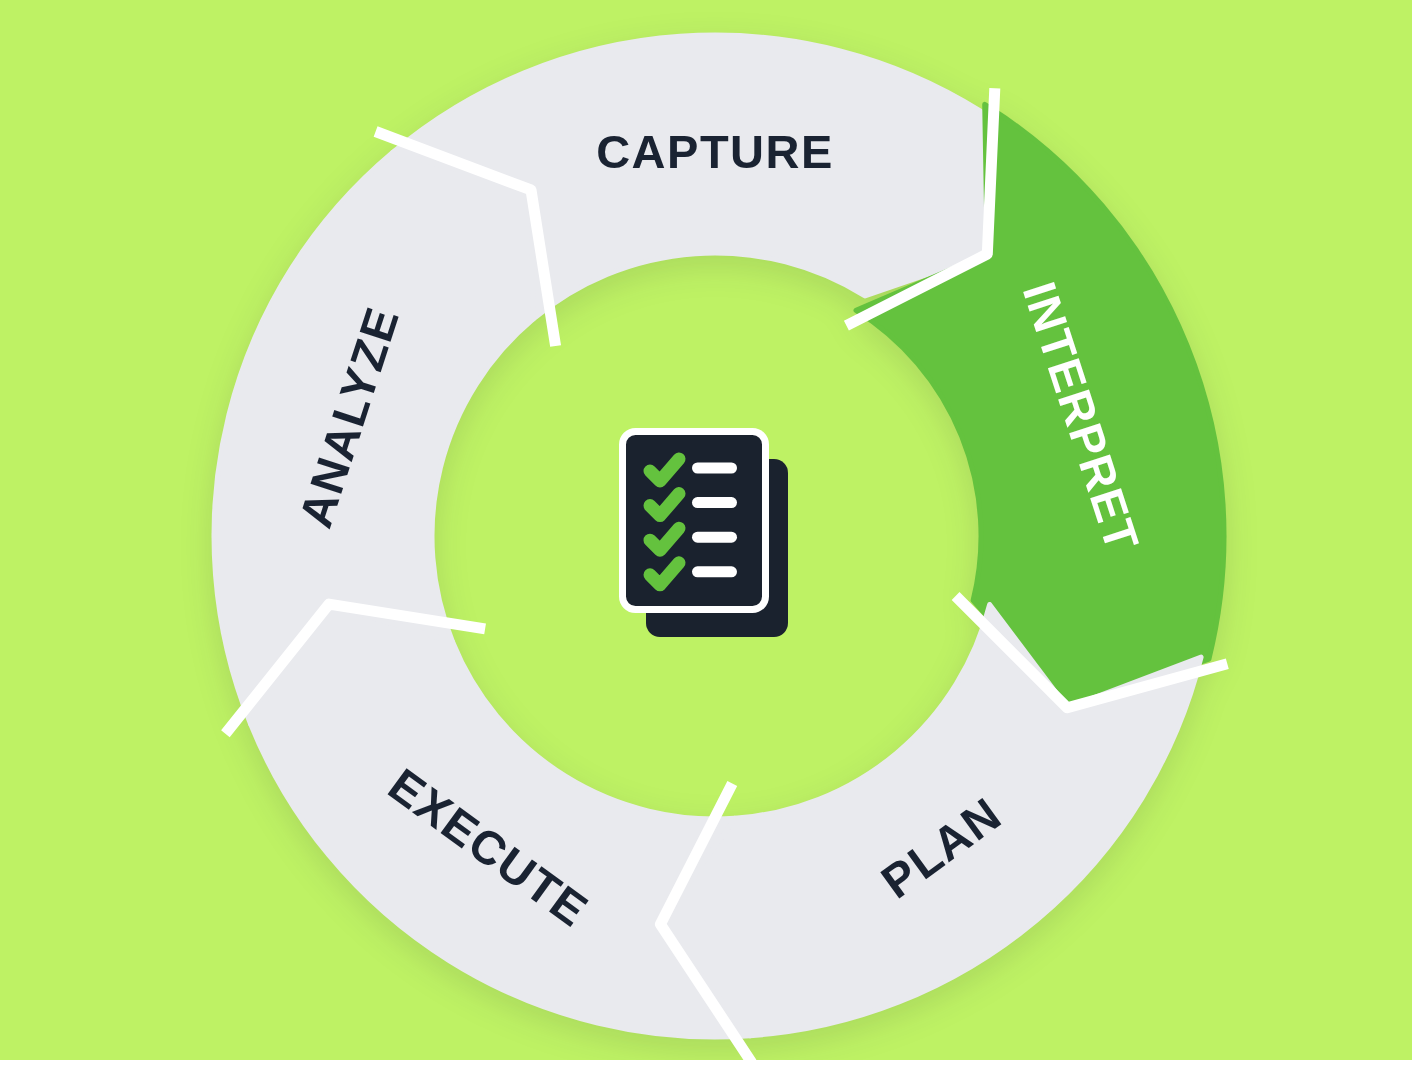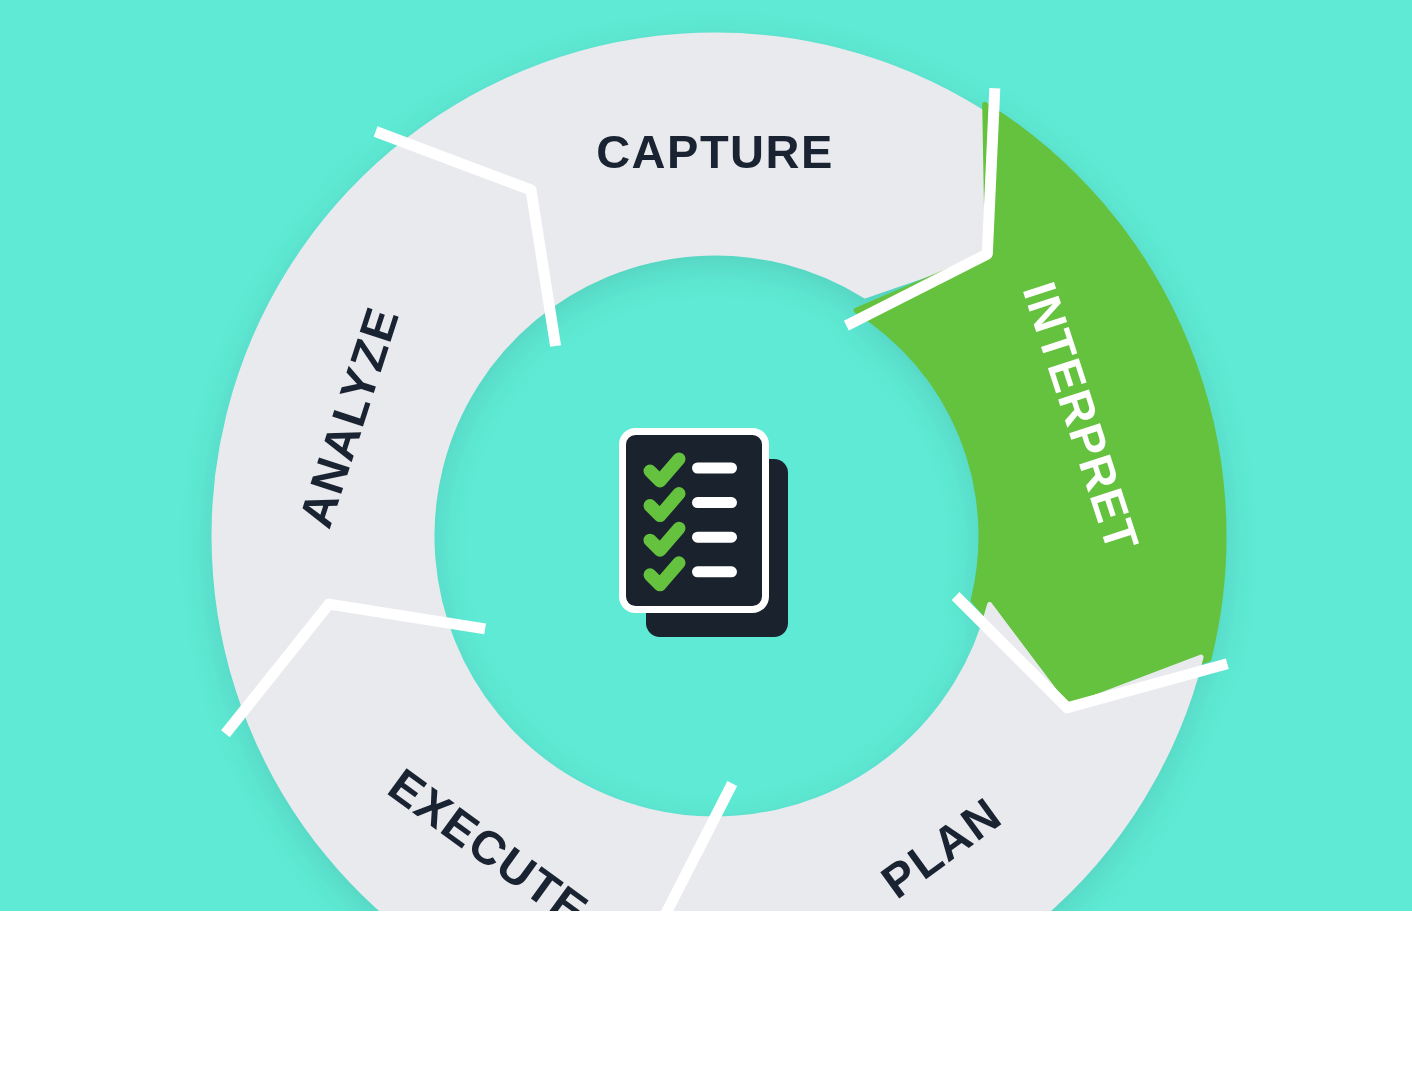--- a/index.html
+++ b/index.html
@@ -3,22 +3,22 @@
 <meta charset="utf-8">
 <style>
   html, body {
     margin: 0;
     padding: 0;
     background: #ffffff;
   }
   .stage {
     position: relative;
     width: 1412px;
-    height: 911px;
-    background: #5eead4;
+    height: 1060px;
+    background: #bef264;
     overflow: hidden;
   }
   svg {
     display: block;
     width: 1412px;
     height: 1067px;
   }
   .seg-label {
     font-family: "Liberation Sans", sans-serif;
     font-weight: 700;

